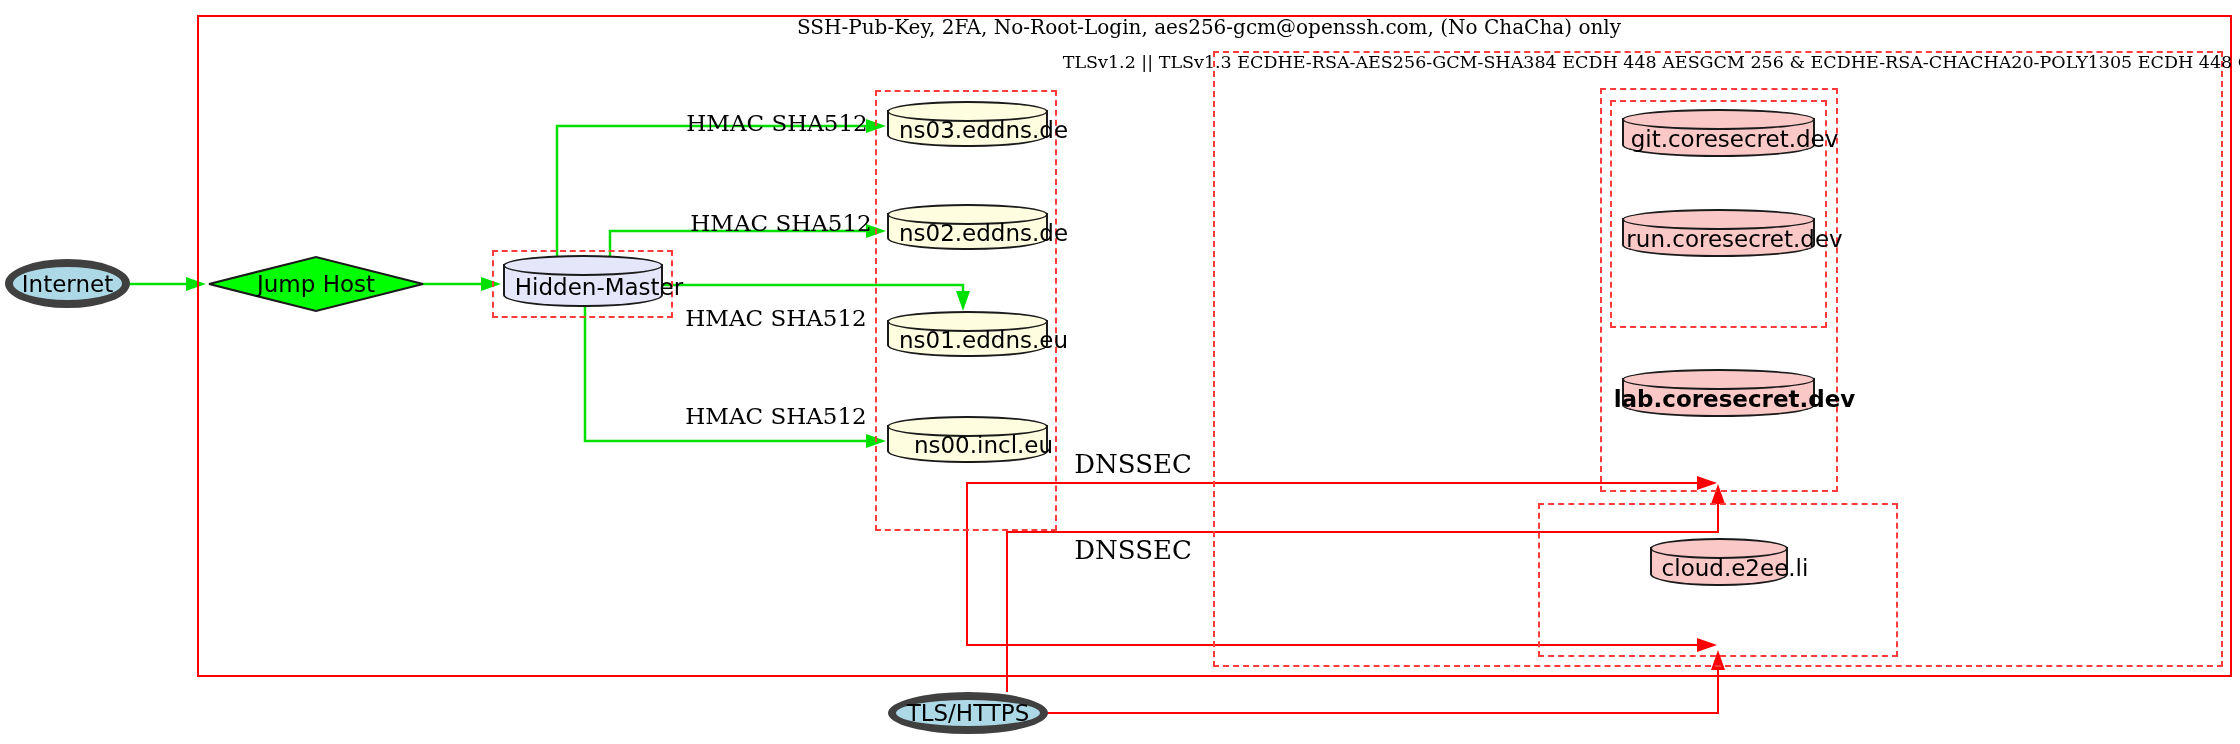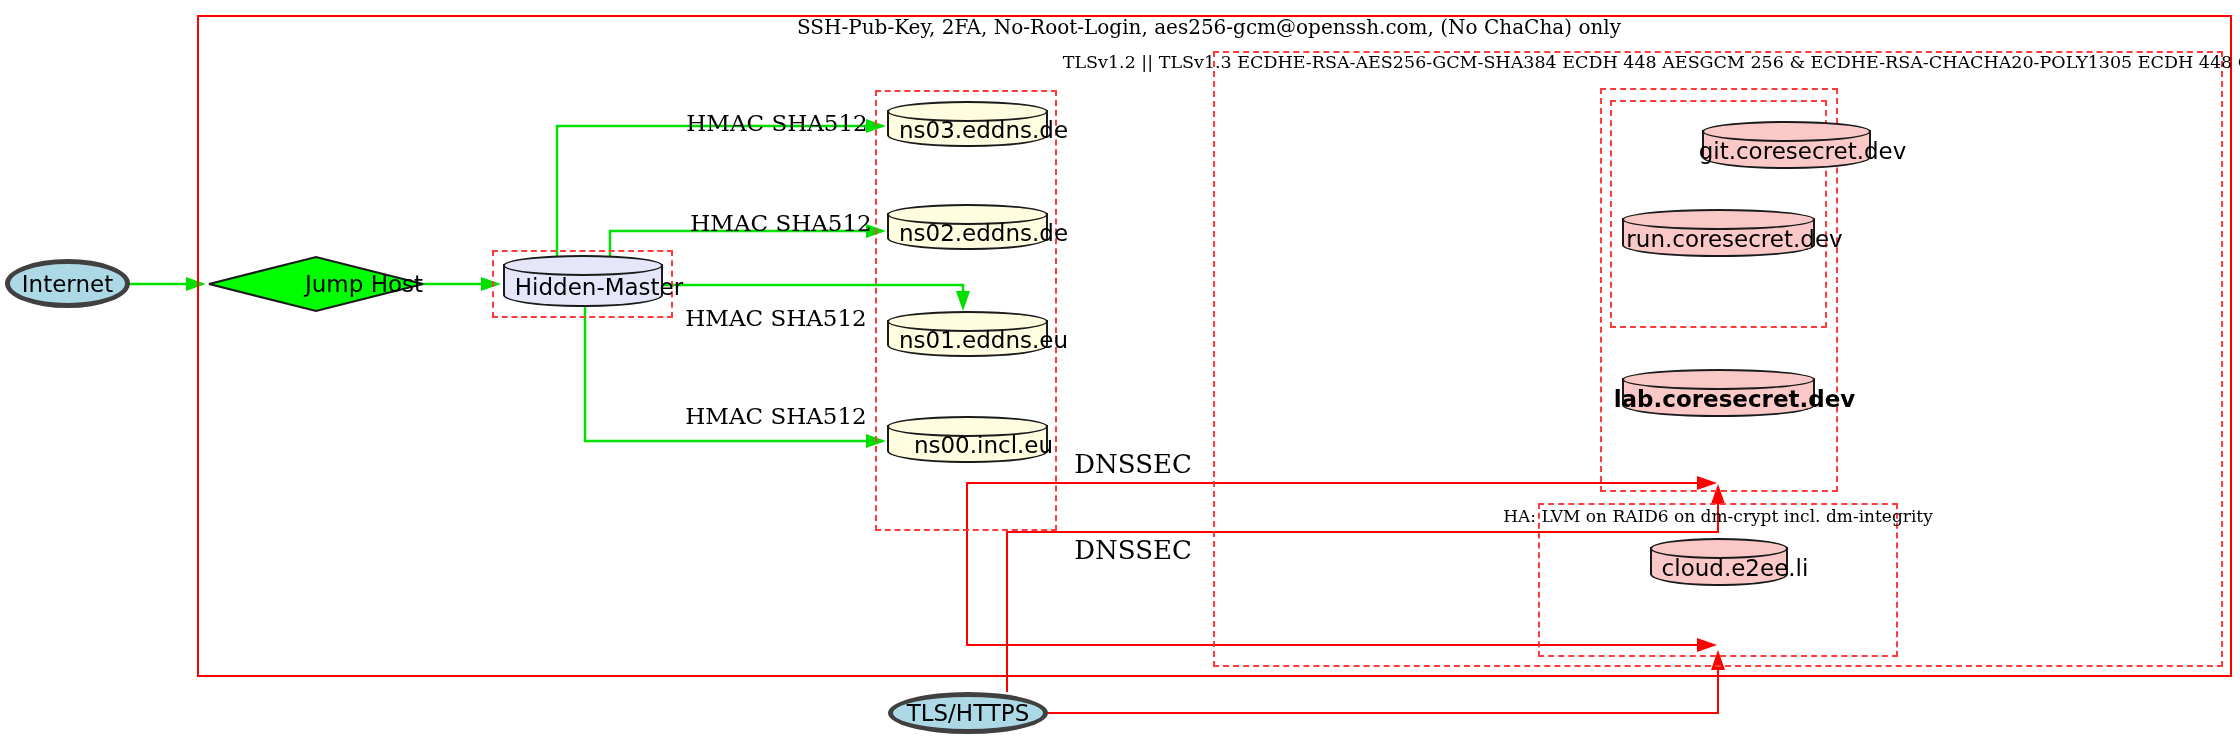--- a/index.html
+++ b/index.html
@@ -38,29 +38,29 @@
   #hmac-2 { left:781px;  top:211px; }
   #hmac-3 { left:776px;  top:306px; }
   #hmac-4 { left:776px;  top:404px; }
   .dnssec   { font-size:26px; }
   #dnssec-1 { left:1133px; top:450px; }
   #dnssec-2 { left:1133px; top:536px; }
 
   
   .node-label { font-size:23px; }
   .ellipse {
-    position:absolute; border:5px solid #404040; border-radius:50%;
+    position:absolute; border:8px solid #404040; border-radius:50%;
     background:#add8e6; display:flex; align-items:center; justify-content:center;
   }
   #internet  { left:5px;   top:259px; width:125px; height:49px; }
   #tls-https { left:888px; top:692px; width:160px; height:42px; }
 
   #jump-host-label {
     position:absolute; left:209px; top:257px; width:214px; height:54px;
-    display:flex; align-items:center; justify-content:flex-end;
+    display:flex; align-items:center; justify-content:center;
   }
 
   .cyl {
     position:absolute; background:var(--fill);
     border:2px solid #1a1a1a; border-top:none;
     border-radius:0 0 48% 48% / 0 0 12px 12px;
   }
   .cyl::before {
     content:""; position:absolute; left:-2px; right:-2px; top:-9px; height:17px;
     background:var(--fill); border:2px solid #1a1a1a; border-radius:50%;
@@ -70,21 +70,21 @@
     display:flex; align-items:center; justify-content:center; white-space:nowrap;padding-left:32px;
   }
   .fill-lav  { --fill:#e6e6fa; }
   .fill-yel  { --fill:#fffde0; }
   .fill-pink { --fill:#fac9c7; }
   #hidden-master { left:503px;  top:264px; width:160px; height:43px; }
   #ns03 { left:887px;  top:110px; width:161px; height:37px; }
   #ns02 { left:887px;  top:213px; width:161px; height:37px; }
   #ns01 { left:887px;  top:320px; width:161px; height:37px; }
   #ns00 { left:887px;  top:425px; width:161px; height:38px; }
-  #git  { left:1702px; top:118px; width:169px; height:39px;margin-top:12px; }
+  #git  { left:1622px; top:118px; width:193px; height:39px; }
   #run  { left:1622px; top:218px; width:193px; height:39px; }
   #lab  { left:1622px; top:378px; width:193px; height:39px;font-weight:bold; }
   #cloud{ left:1650px; top:547px; width:138px; height:39px; }
 </style>
 </head>
 <body>
 
 <div id="stage">
 
   <svg id="edges" viewBox="0 0 2240 744" xmlns="http://www.w3.org/2000/svg">
@@ -117,21 +117,20 @@
   <div class="box solid" id="outer-box"></div>
   <div class="box dashed" id="hm-box"></div>
   <div class="box dashed" id="ns-box"></div>
   <div class="box dashed" id="tls-box"></div>
   <div class="box dashed" id="inner-box-a"></div>
   <div class="box dashed" id="inner-box-b"></div>
   <div class="box dashed" id="ha-box"></div>
 
   <div class="dlabel" id="ssh-label">SSH-Pub-Key, 2FA, No-Root-Login, aes256-gcm@openssh.com, (No ChaCha) only</div>
   <div class="dlabel" id="tls-label">TLSv1.2 || TLSv1.3 ECDHE-RSA-AES256-GCM-SHA384 ECDH 448 AESGCM 256 &amp; ECDHE-RSA-CHACHA20-POLY1305 ECDH 448 ChaCha20 256</div>
-  <div class="dlabel" id="ha-label">HA: LVM on RAID6 on dm-crypt incl. dm-integrity</div>
   <div class="dlabel hmac" id="hmac-1">HMAC SHA512</div>
   <div class="dlabel hmac" id="hmac-2">HMAC SHA512</div>
   <div class="dlabel hmac" id="hmac-3">HMAC SHA512</div>
   <div class="dlabel hmac" id="hmac-4">HMAC SHA512</div>
   <div class="dlabel dnssec" id="dnssec-1">DNSSEC</div>
   <div class="dlabel dnssec" id="dnssec-2">DNSSEC</div>
 
   <div class="ellipse" id="internet">
     <span class="node-label">Internet</span>
   </div>

